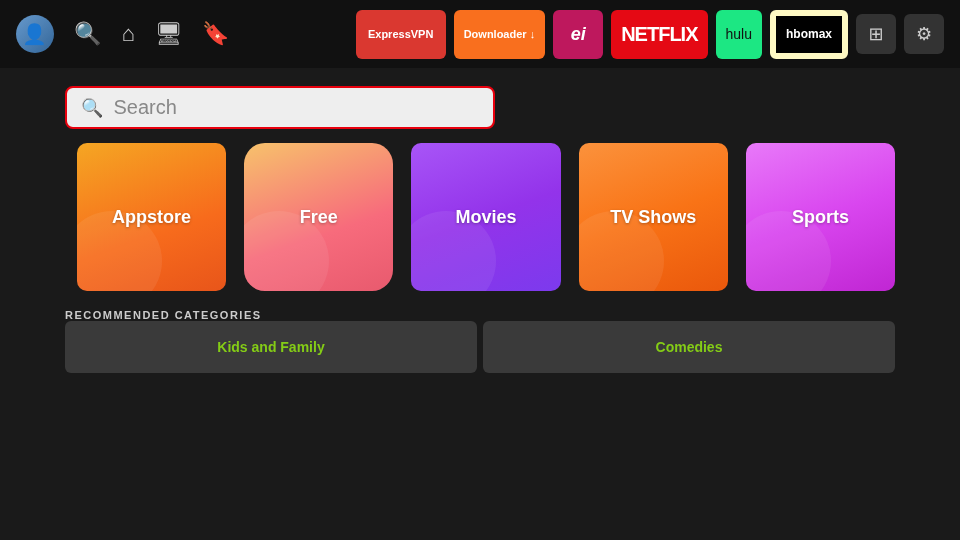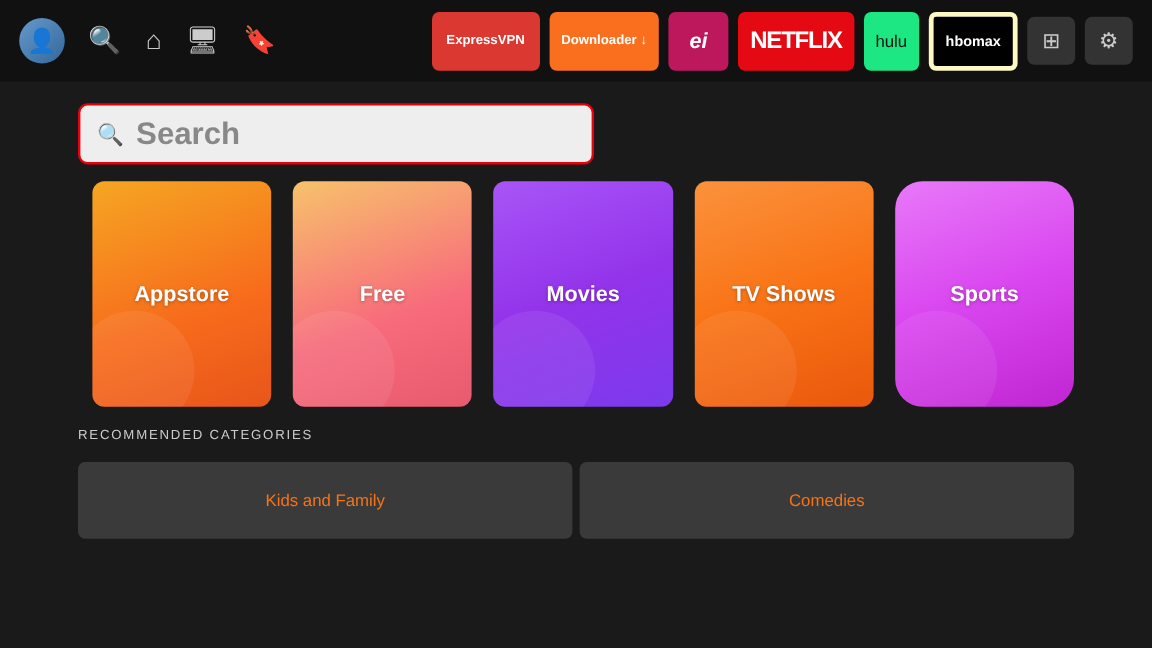--- a/index.html
+++ b/index.html
@@ -100,21 +100,21 @@
       color: #111;
       font-size: 14px;
       font-weight: normal;
     }
 
     .badge-hbomax {
       background: #000;
       color: white;
       font-size: 12px;
       font-weight: bold;
-      border: 4px solid #fef9c3;
+      border: 6px solid #fef9c3;
     }
 
     .nav-icon-btn {
       width: 40px;
       height: 40px;
       border-radius: 6px;
       background: #333;
       display: flex;
       align-items: center;
       justify-content: center;
@@ -139,66 +139,66 @@
       gap: 10px;
     }
 
     .search-icon-inner {
       color: #555;
       font-size: 18px;
     }
 
     .search-input-display {
       color: #888;
-      font-size: 26px;
-      font-weight: 700;
+      font-size: 20px;
+      font-weight: 400;
     }
 
     
     .tiles-section {
       padding: 0 65px;
       display: flex;
       gap: 6px;
     }
 
     .tile {
       flex: 1;
-      height: 188px;
+      height: 148px;
       border-radius: 10px;
       display: flex;
       align-items: center;
       justify-content: center;
       font-size: 18px;
       font-weight: bold;
       color: white;
       cursor: pointer;
       overflow: hidden;
       position: relative;
       margin-left: 12px;
     }
 
     .tile-appstore {
       background: linear-gradient(160deg, #f5a623 0%, #f76b1c 60%, #e8551a 100%);
     }
 
     .tile-free {
       background: linear-gradient(160deg, #f7c26b 0%, #f76b7c 60%, #e85a6e 100%);
+      border-radius: 21px;
     }
 
     .tile-movies {
       background: linear-gradient(160deg, #a855f7 0%, #9333ea 50%, #7c3aed 100%);
     }
 
     .tile-tvshows {
       background: linear-gradient(160deg, #fb923c 0%, #f97316 50%, #ea580c 100%);
     }
 
     .tile-sports {
       background: linear-gradient(160deg, #e879f9 0%, #d946ef 50%, #c026d3 100%);
-      border-radius: 23px;
     }
 
     
     .tile::before {
       content: '';
       position: absolute;
       width: 100px;
       height: 100px;
       border-radius: 50%;
       opacity: 0.3;
@@ -213,43 +213,44 @@
       text-shadow: 0 1px 3px rgba(0,0,0,0.3);
     }
 
     
     .recommended-section {
       padding: 18px 65px 0 65px;
     }
 
     .recommended-title {
       font-size: 11px;
-      font-weight: normal;
+      font-weight: bold;
       letter-spacing: 1.5px;
       color: #cccccc;
-      margin-bottom: 16px;
+      margin-bottom: 0;
       text-transform: uppercase;
     }
 
     .category-chips {
       display: flex;
       gap: 6px;
     }
 
     .chip {
       flex: 1;
-      height: 64px;
+      height: 52px;
       background: #3a3a3a;
       border-radius: 6px;
       display: flex;
       align-items: center;
       justify-content: center;
       font-size: 14px;
-      color: #f97316;
-      cursor: pointer;
+      color: #84cc16;
+      cursor: pointer;
+      font-weight: bold;
     }
   </style>
 </head>
 <body>
 
 <div class="top-nav">
   <div class="nav-left">
     <div class="avatar">
       <span>👤</span>
     </div>

